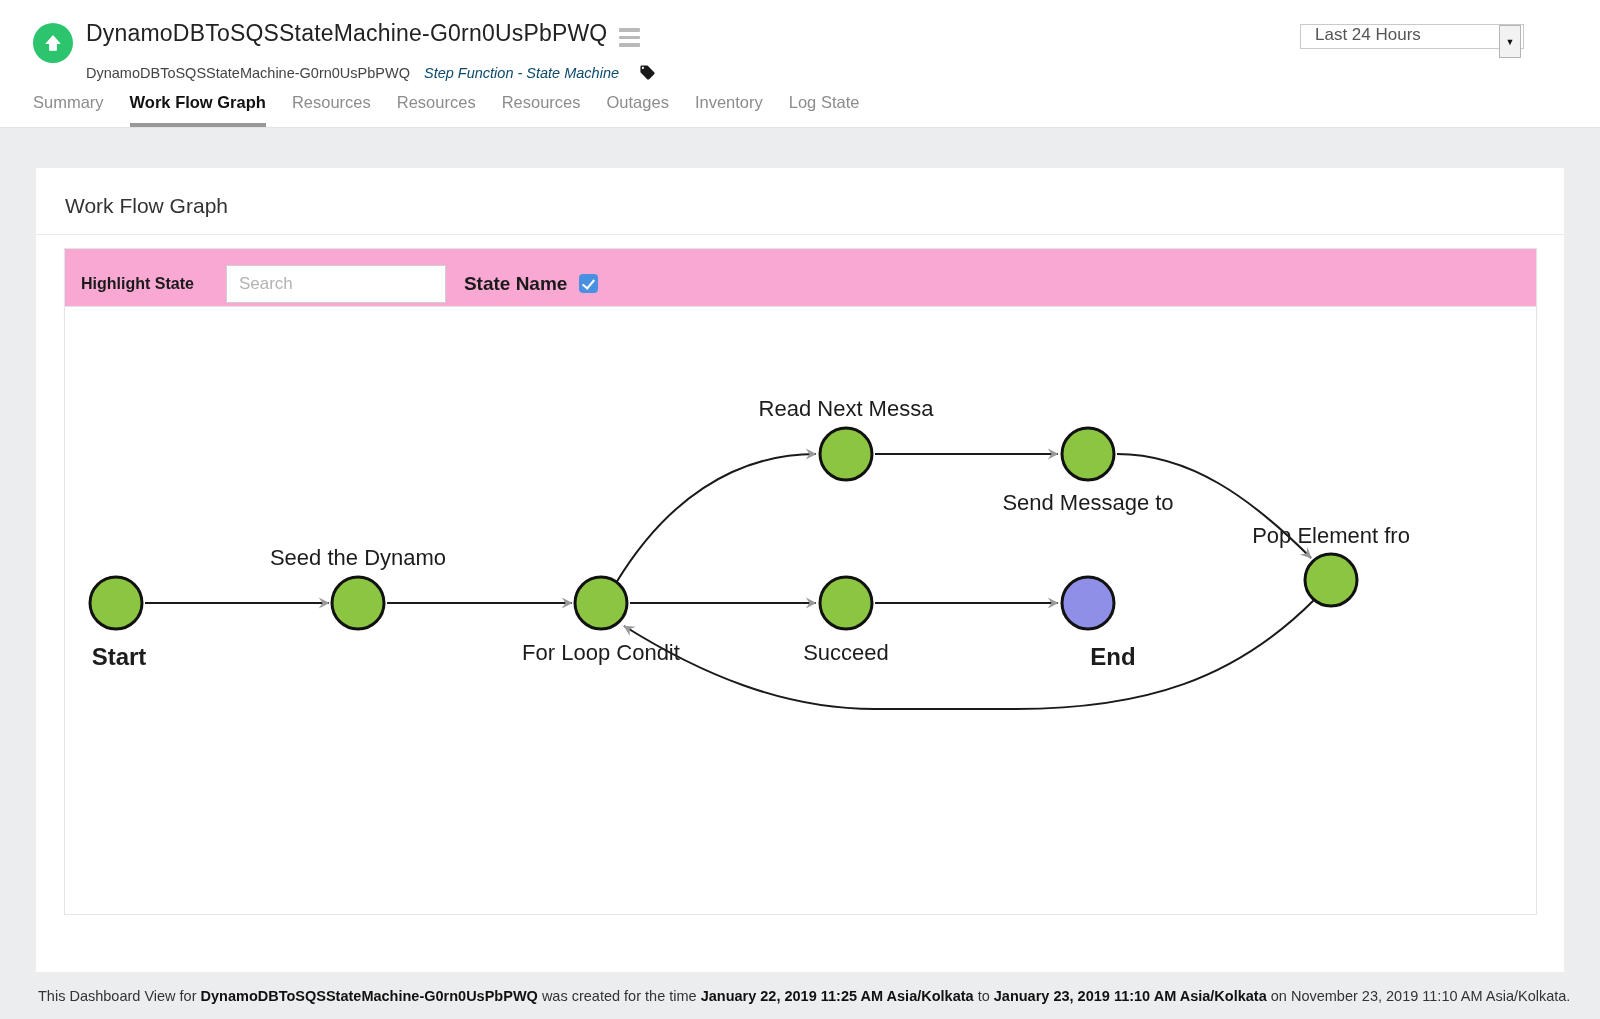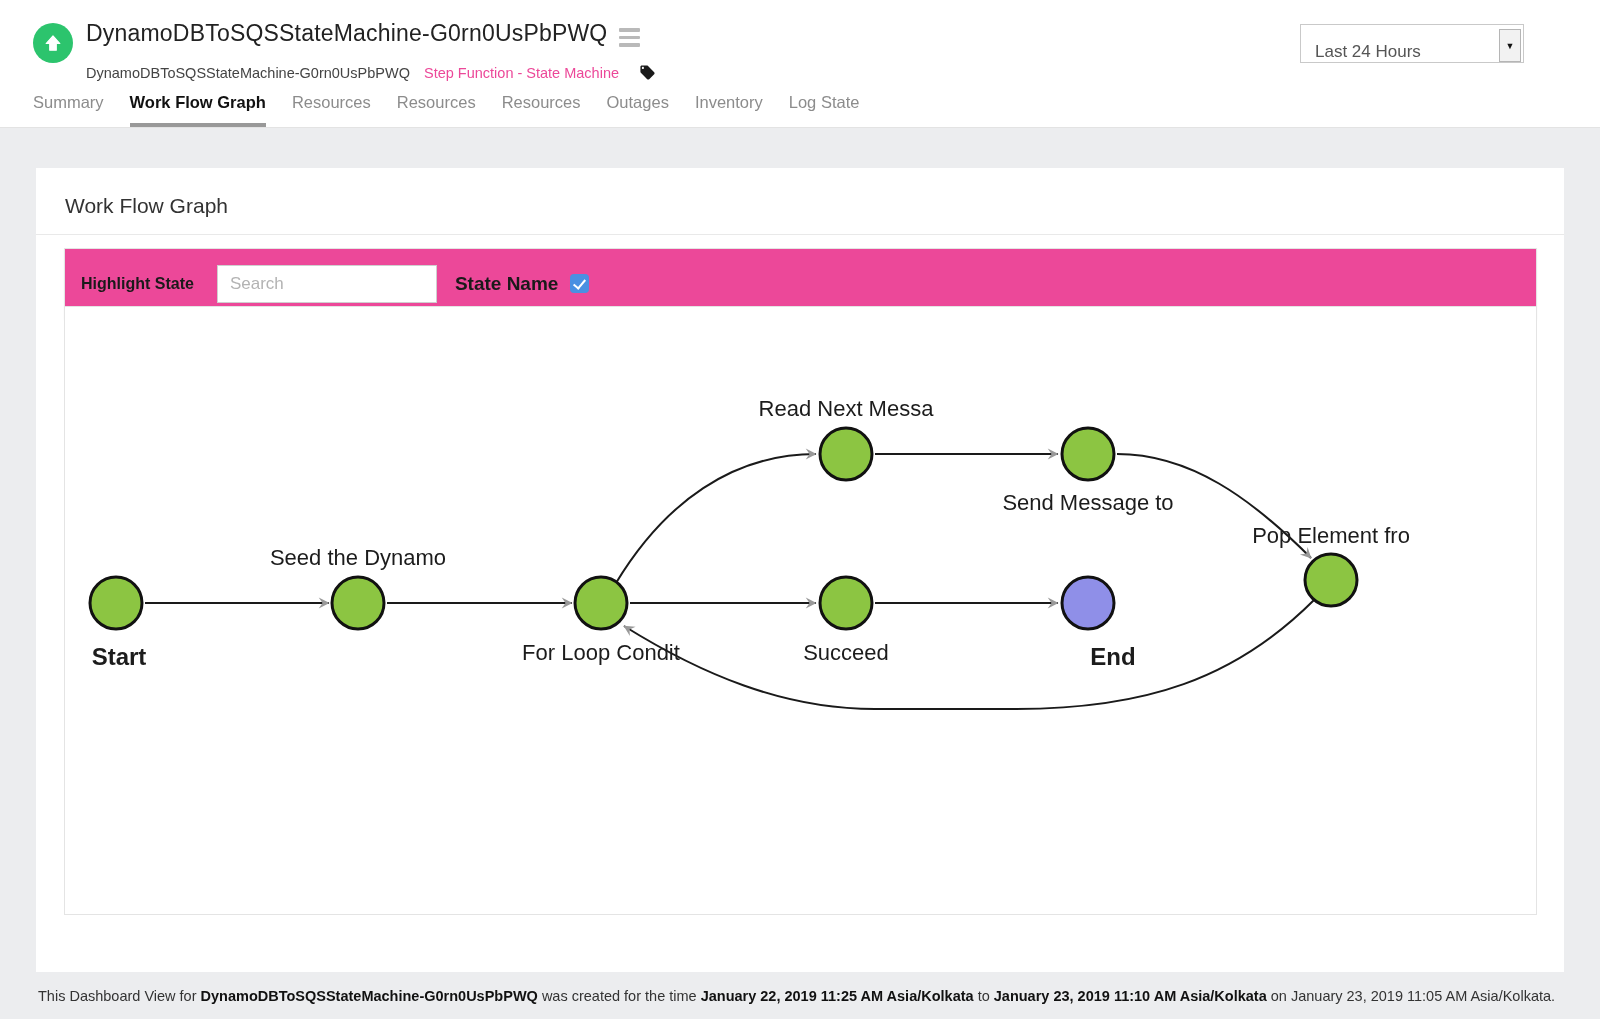--- a/index.html
+++ b/index.html
@@ -6,40 +6,40 @@
   html,body { width:1600px; height:1019px; background:#ecedef; font-family:"Liberation Sans", sans-serif; overflow:hidden; }
 
   
   .top-header { position:relative; width:1600px; height:128px; background:#ffffff; border-bottom:1px solid #e3e3e3; }
   .status-icon { position:absolute; left:33px; top:23px; width:40px; height:40px; border-radius:50%; background:#2cc46d; display:flex; align-items:center; justify-content:center; }
   .monitor-title { position:absolute; left:86px; top:20px; font-size:23px; font-weight:500; color:#222; letter-spacing:0.2px; }
   .hamburger { position:absolute; top:8px; margin-left:12px; display:inline-flex; flex-direction:column; gap:4px; cursor:pointer; }
   .hamburger span { display:block; width:21px; height:3.5px; background:#b9b9b9; border-radius:1px; }
   .subtitle-row { position:absolute; left:86px; top:64px; display:flex; align-items:center; gap:14px; font-size:14.5px; }
   .subtitle-name { color:#444; }
-  .subtitle-link { color:#ec4899; cursor:pointer; text-decoration:none; }
+  .subtitle-link { color:#0c4a6e; cursor:pointer; text-decoration:none;font-style:italic; }
   .tag-icon { display:inline-flex; margin-left:6px; cursor:pointer; }
 
-  .time-range { position:absolute; right:76px; top:24px; width:224px; height:39px; background:#fff; border:1px solid #c9c9c9; display:flex; align-items:flex-end; cursor:pointer; }
+  .time-range { position:absolute; right:76px; top:24px; width:224px; height:25px; background:#fff; border:1px solid #c9c9c9; display:flex; align-items:flex-start; cursor:pointer; }
   .time-range-text { flex:1; padding-left:14px; font-size:17px; color:#555; }
   .time-range-btn { width:22px; height:33px; margin-right:2px; background:#f2f2f2; border:1px solid #b5b5b5; display:flex; align-items:center; justify-content:center; font-size:9px; color:#111; }
 
   
   .tabs { position:absolute; left:33px; bottom:0; display:flex; gap:26px; }
   .tab { font-size:16.5px; color:#8c8c8c; padding-bottom:11px; cursor:pointer; border-bottom:4px solid transparent; }
   .tab.active { color:#111; font-weight:700; border-bottom-color:#999; }
 
   
   .card { position:absolute; left:36px; top:168px; width:1528px; height:804px; background:#ffffff; }
   .card-title { padding:26px 0 0 29px; font-size:21px; color:#333; }
   .card-divider { margin:16px 0 0 0; border-top:1px solid #e9e9e9; }
 
-  .controls-box { position:absolute; left:28px; top:80px; width:1473px; height:71px; border:1px solid #e4e4e4; background:#ec4899; display:flex; align-items:center; box-shadow:0 1px 2px rgba(0,0,0,0.04); }
+  .controls-box { position:absolute; left:28px; top:80px; width:1473px; height:71px; border:1px solid #e4e4e4; background:#f9a8d4; display:flex; align-items:center; box-shadow:0 1px 2px rgba(0,0,0,0.04); }
   .hl-label { margin-left:16px; font-size:16px; font-weight:700; color:#1a1a1a; }
-  .search-input { margin-left:23px; width:220px; height:38px; border:1px solid #cfcfcf; padding:14px 12px; font-size:17px; color:#333; font-family:"Liberation Sans", sans-serif; }
+  .search-input { margin-left:32px; width:220px; height:38px; border:1px solid #cfcfcf; padding:14px 12px; font-size:17px; color:#333; font-family:"Liberation Sans", sans-serif; }
   .search-input::placeholder { color:#b3b3b3; }
   .sn-label { margin-left:18px; font-size:19px; font-weight:700; color:#1a1a1a; }
   .checkbox { margin-left:12px; width:19px; height:19px; border-radius:4px; background:#4a90e2; position:relative; cursor:pointer; }
   .checkbox::after { content:""; position:absolute; left:6px; top:2.5px; width:5px; height:10px; border-right:2px solid #fff; border-bottom:2px solid #fff; transform:rotate(40deg); }
 
   .graph-box { position:absolute; left:28px; top:138px; width:1473px; height:609px; border:1px solid #e4e4e4; background:#fff; }
   .graph-box svg { display:block; width:1471px; height:607px; }
 
   .edge { fill:none; stroke:#1a1a1a; stroke-width:2; }
   .node { stroke:#111; stroke-width:3; cursor:pointer; }
@@ -132,14 +132,14 @@
         <text x="781" y="353" class="node-label">Succeed</text>
         <circle cx="1023" cy="296" r="26" fill="#8f8fe8" class="node"></circle>
         <text x="1048" y="358" class="node-label em">End</text>
         <circle cx="1266" cy="273" r="26" fill="#8cc542" class="node"></circle>
         <text x="1266" y="236" class="node-label">Pop Element fro</text>
       </svg>
   </div>
 </div>
 
 <div class="footer">
-  <div class="footer-text"><span>This Dashboard View for </span><b>DynamoDBToSQSStateMachine-G0rn0UsPbPWQ</b><span> was created for the time </span><b>January 22, 2019 11:25 AM Asia/Kolkata</b><span> to </span><b>January 23, 2019 11:10 AM Asia/Kolkata</b><span> on January 23, 2019 11:05 AM Asia/Kolkata.</span></div>
+  <div class="footer-text"><span>This Dashboard View for </span><b>DynamoDBToSQSStateMachine-G0rn0UsPbPWQ</b><span> was created for the time </span><b>January 22, 2019 11:25 AM Asia/Kolkata</b><span> to </span><b>January 23, 2019 11:10 AM Asia/Kolkata</b><span> on November 23, 2019 11:10 AM Asia/Kolkata.</span></div>
 </div>
 
 </body></html>

